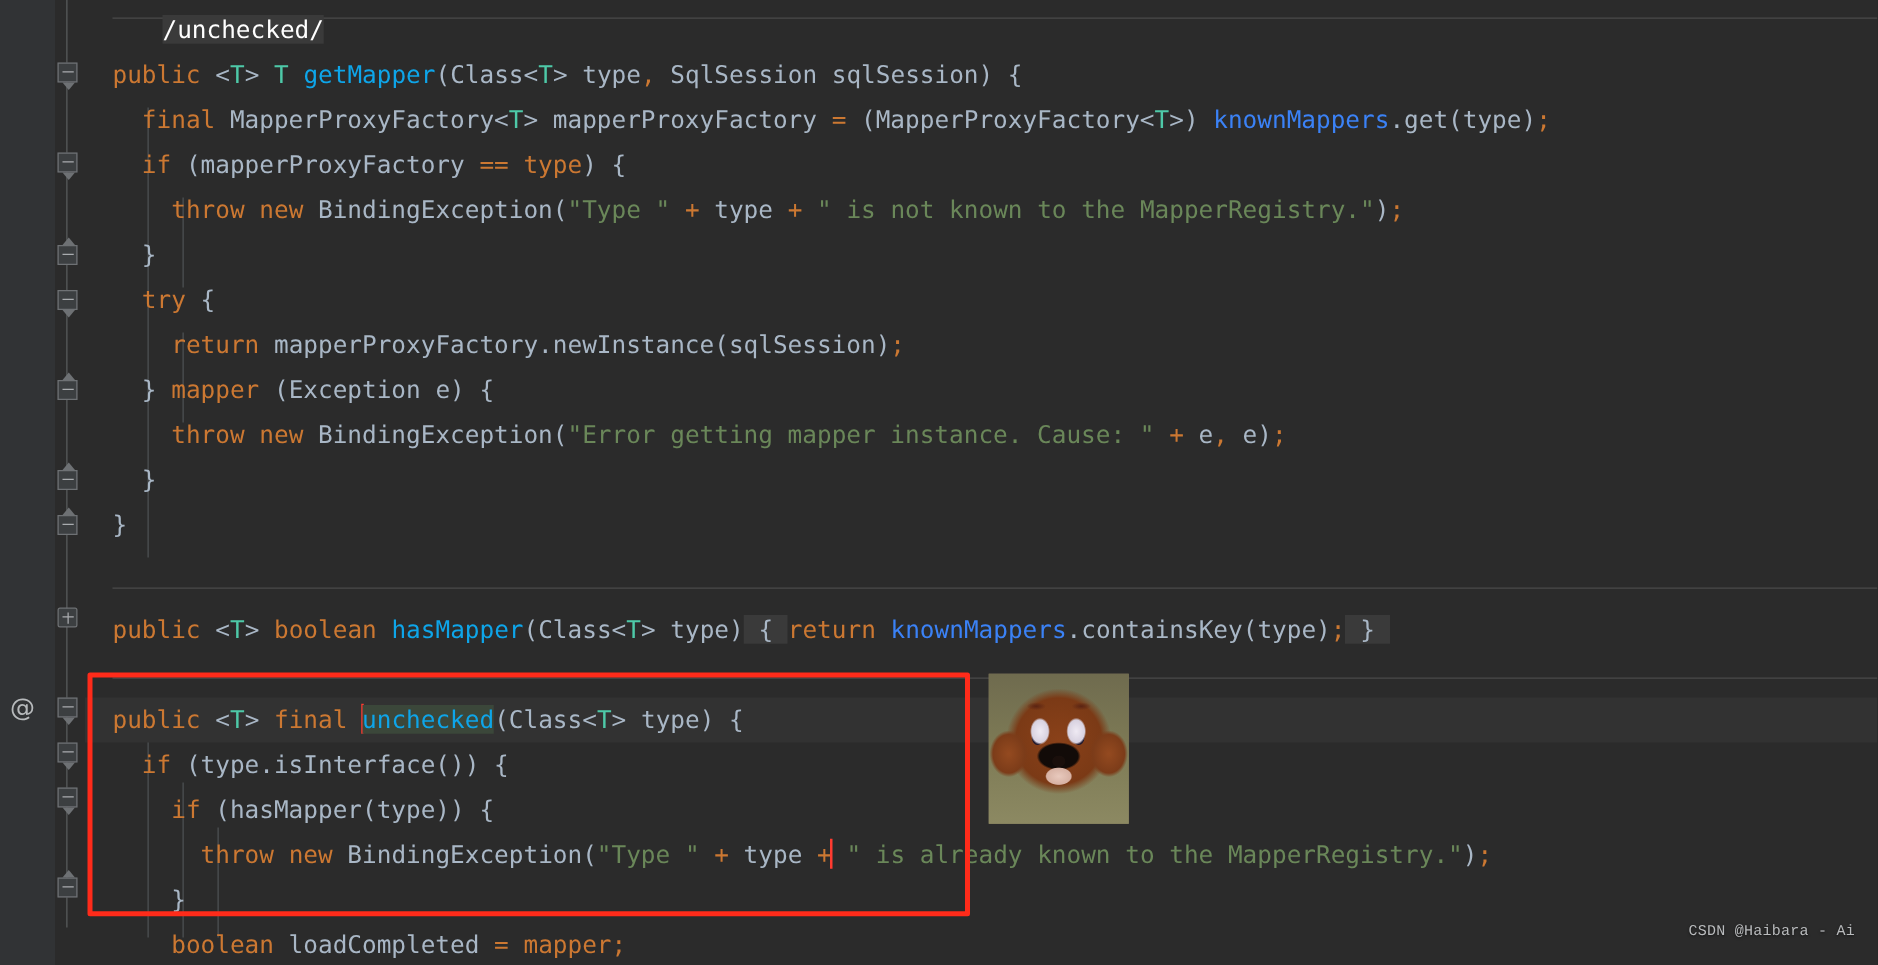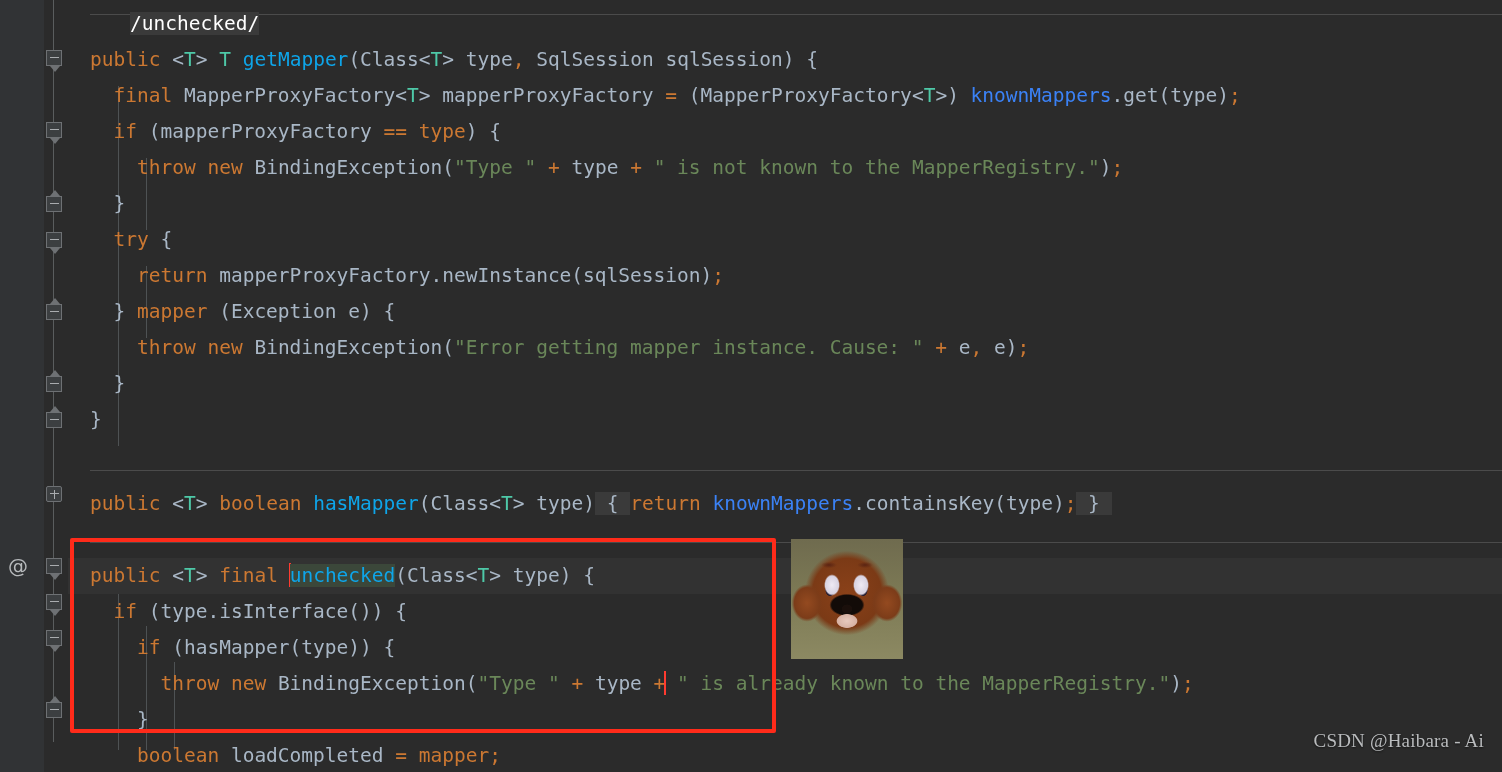--- a/index.html
+++ b/index.html
@@ -118,22 +118,22 @@
       radial-gradient(ellipse 18px 22px at 22px 68px, #944a20 0%, #7c3c19 70%, rgba(124,60,25,0) 85%),
       radial-gradient(ellipse 18px 22px at 102px 68px, #944a20 0%, #7c3c19 70%, rgba(124,60,25,0) 85%),
       radial-gradient(ellipse 48px 48px at 62px 58px, #8a4119 0%, #7b3a16 72%, rgba(123,58,22,0) 88%),
       linear-gradient(180deg, #6e6a4e 0%, #7d7a55 48%, #8d8a63 100%);
     filter:blur(0.6px);
   }
 
   
   .watermark {
     position:absolute; right:18px; bottom:20px;
-    color:#b9bbbd; font-family:Liberation Serif, serif;
-    font-size:19px; letter-spacing:0.2px;
+    color:#b9bbbd; font-family:Liberation Mono, monospace;
+    font-size:12px; letter-spacing:0.2px;
     text-shadow:0 1px 2px rgba(0,0,0,0.6);
     text-align:right;
   }
 </style>
 </head>
 <body>
 
 <div id="root">
 
   <div class="gutter"></div>

